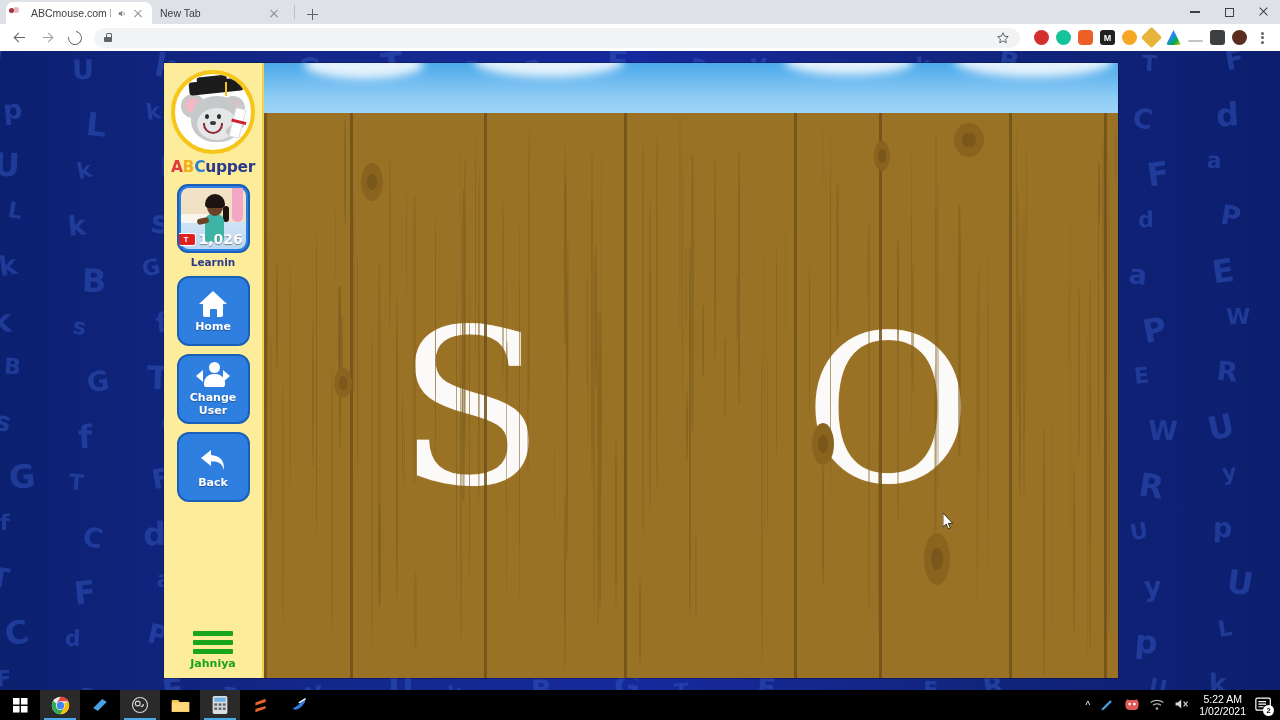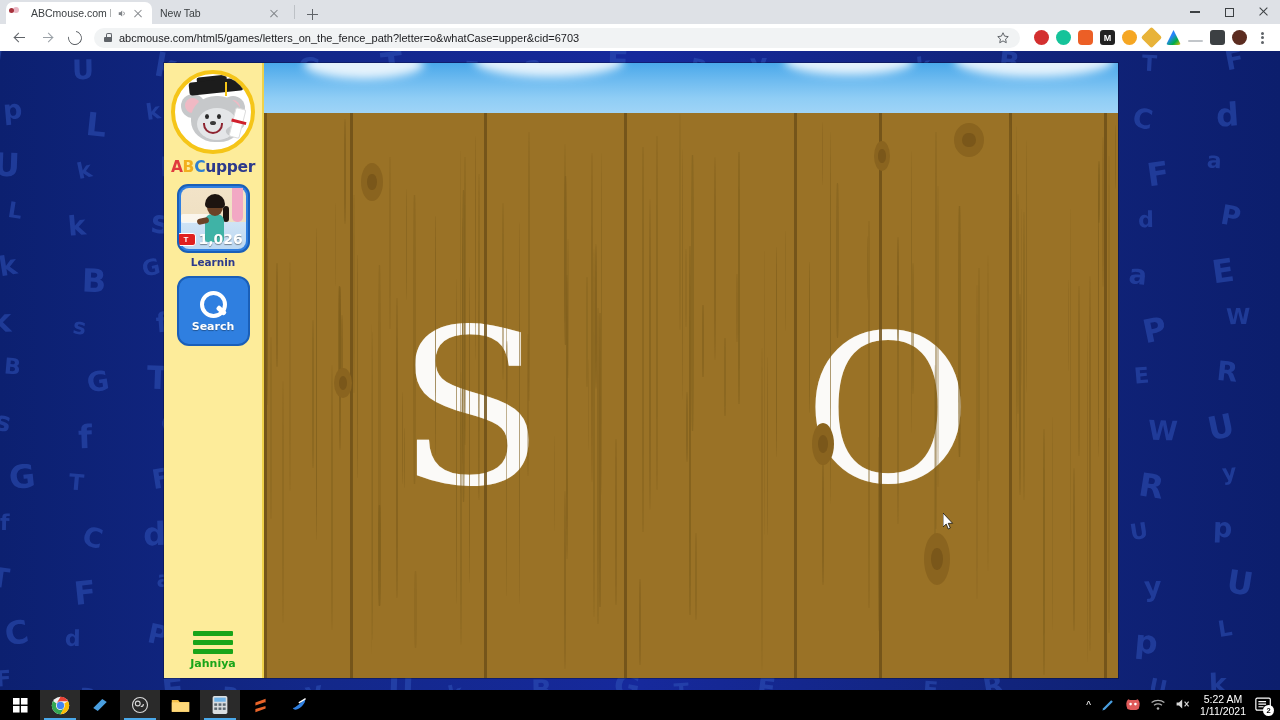--- a/index.html
+++ b/index.html
@@ -214,21 +214,20 @@
         <span class="arrow-l"></span>
       </div>
     <div class="navbtn">
         <span class="arrow-r"></span>
       </div>
     <div class="navbtn">
         <span class="reload"></span>
       </div>
     <div class="omnibox">
       <span class="lock"></span>
-      <span class="url">abcmouse.com/html5/games/letters_on_the_fence_path?letter=o&amp;whatCase=upper&amp;cid=6703</span>
       <span style="flex:1"></span>
       <span class="star">
         <svg width="14" height="14" viewBox="0 0 24 24">
             <path d="M12 3l2.7 5.8 6.3.8-4.6 4.3 1.2 6.2L12 17l-5.6 3.1 1.2-6.2L3 9.6l6.3-.8z" fill="none" stroke="#5f6368" stroke-width="1.7"></path>
           </svg>
       </span>
     </div>
     <div class="exticons">
       <span class="ext" style="background:#d32f2f;border-radius:50%"></span>
       <span class="ext" style="background:#15c39a;border-radius:50%"></span>
@@ -509,27 +508,47 @@
         <div class="av-head"></div>
         <div class="av-hair"></div>
         <div class="av-arm"></div>
         <div class="ticket">
           <span class="ticket-ico">T</span>
           <span class="ticket-num">1,026</span>
         </div>
       </div>
       <div class="username">Learnin</div>
 
-
-
-
       <div class="navbtn-big">
-        <span class="ic ic-search"></span>
-        <span class="lbl">Search</span>
-      </div>
+        <span class="ic ic-home">
+            <i></i>
+          </span>
+        <span class="lbl">Home</span>
+      </div>
+
+      <div class="navbtn-big">
+        <span class="ic ic-user">
+          <span class="head"></span>
+            <span class="body"></span>
+            <span class="ar l"></span>
+            <span class="ar r"></span>
+        </span>
+        <span class="lbl">Change</span>
+        <span class="lbl">User</span>
+      </div>
+
+      <div class="navbtn-big">
+        <span class="ic ic-back">
+          <svg width="30" height="26" viewBox="0 0 30 26">
+            <path d="M13 3 L3 11 L13 19 L13 14.5 C20 14 24 16 26 23 C26.5 12 21 9 13 8 Z" fill="#fff"></path>
+          </svg>
+        </span>
+        <span class="lbl">Back</span>
+      </div>
+
 
       <div class="options">
         <span class="hamb">
             <i></i>
             <i></i>
             <i></i>
           </span>
         <span class="opt-lbl">Jahniya</span>
       </div>
     </div>
@@ -772,21 +791,21 @@
         </svg>
     </span>
     <span class="tb-ico">
       <svg width="16" height="14" viewBox="0 0 20 16">
           <path d="M2 6h3l4-3.5v11L5 10H2z" fill="#d8d8d8"></path>
           <path d="M12 5l5 6M17 5l-5 6" stroke="#d8d8d8" stroke-width="1.4"></path>
         </svg>
     </span>
     <span class="tb-clock">
       <div>5:22 AM</div>
-      <div>1/11/2021</div>
+      <div>1/02/2021</div>
     </span>
     <span class="notif">
       <svg width="17" height="16" viewBox="0 0 20 18">
           <rect x="1" y="1" width="17" height="14" rx="1.5" fill="none" stroke="#fff" stroke-width="1.4"></rect>
           <path d="M4 5h9M4 8h9M4 11h6" stroke="#fff" stroke-width="1.3"></path>
         </svg>
       <span class="notif-badge">2</span>
     </span>
   </div>
 </div>

